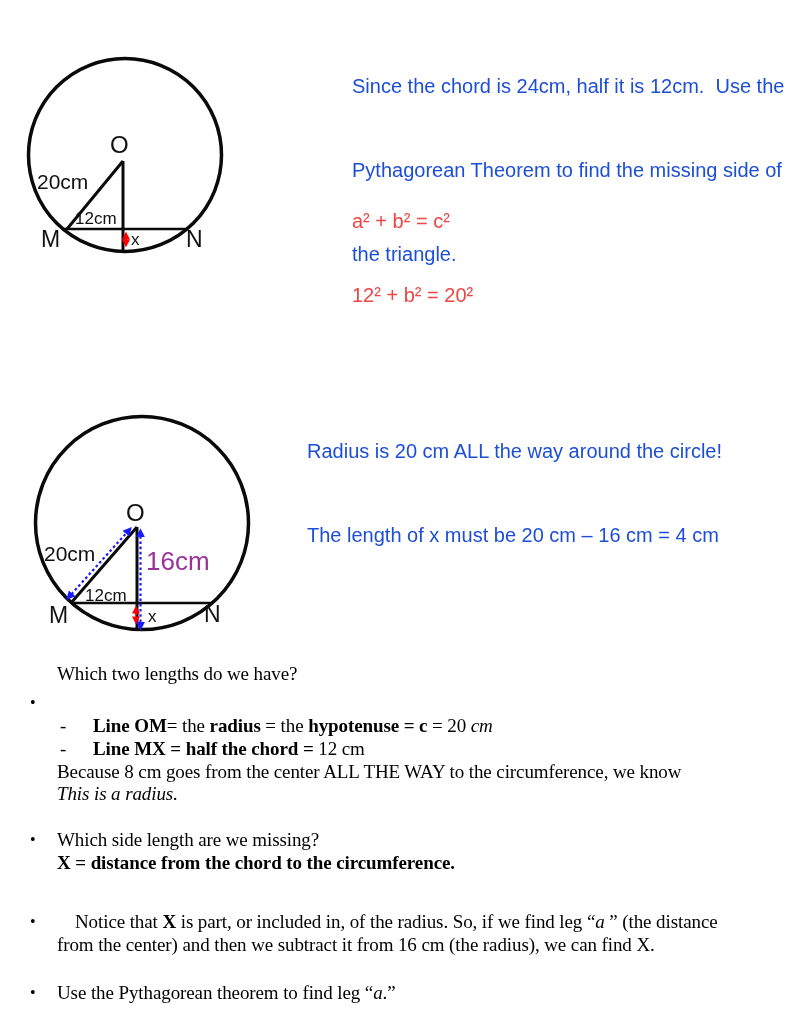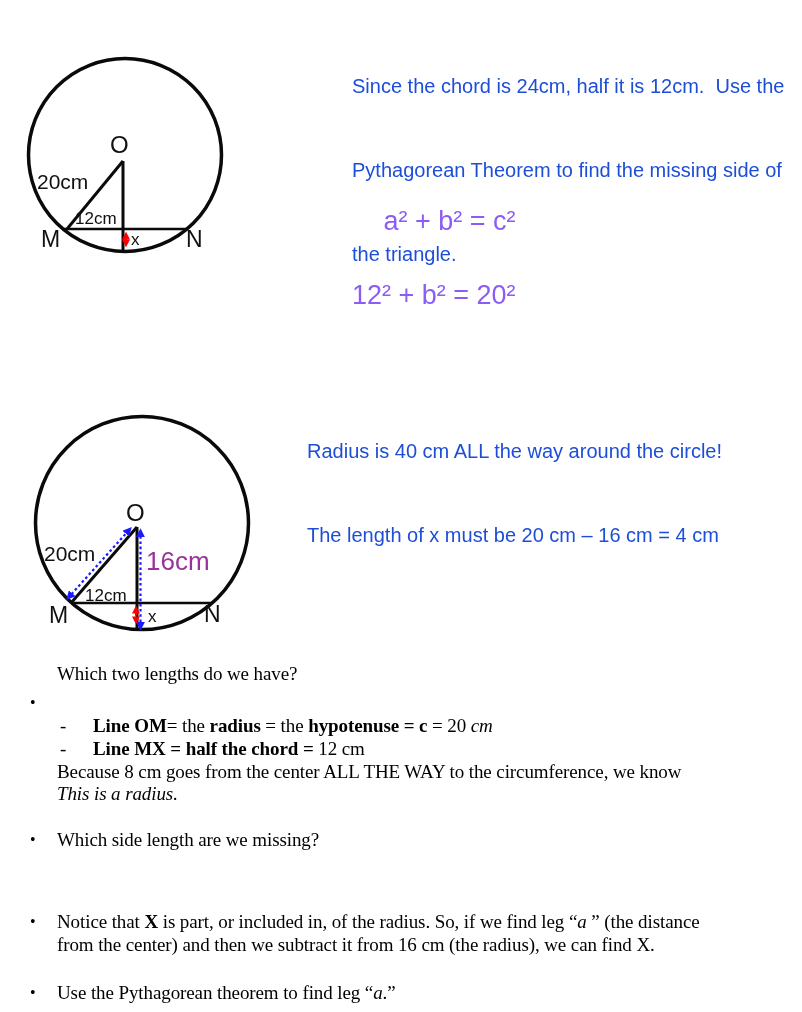--- a/index.html
+++ b/index.html
@@ -4,21 +4,21 @@
 <style>
   html,body{margin:0;padding:0;}
   body{background:#ffffff;}
   #page{
     position:relative; width:802px; height:1012px; background:#ffffff;
     font-family:"Liberation Sans", sans-serif; overflow:hidden;
   }
   
   .abs{position:absolute; white-space:pre;}
   .sans20{font-size:20px; line-height:28px; color:#1d4ed8;}
-  .eqs{font-size:27px; line-height:24.5px; color:#8b5cf6; height:163px; overflow:hidden;text-align:right;}
+  .eqs{font-size:20px; line-height:24.5px; color:#ef4444; height:163px; overflow:hidden;}
   
   .sline{
     position:absolute; white-space:pre;
     font-family:"Liberation Serif", serif; font-size:19px; line-height:23px;
     color:#000; letter-spacing:-0.1px;
   }
   .bullet-dot{font-size:16px;}
   .rt-n{font-weight:400; font-style:normal;margin-top:48px;}
   .rt-b{font-weight:700; font-style:normal;}
   .rt-i{font-weight:400; font-style:italic;}
@@ -85,38 +85,39 @@
   <div class="abs eqs" style="left:352px; top:160px;">
     <div>a² + b² = c²</div>
     <div>12² + b² = 20²</div>
     
     
     
     
     
   </div>
 
-  <div class="abs sans20" style="left:307px; top:437px;">Radius is 40 cm ALL the way around the circle!</div>
+  <div class="abs sans20" style="left:307px; top:437px;">Radius is 20 cm ALL the way around the circle!</div>
   <div class="abs sans20" style="left:307px; top:479px;margin-top:42px;">The length of x must be 20 cm – 16 cm = 4 cm</div>
 
   <div class="sline bullet-dot" style="left:30px; top:691px;">•</div>
   <div class="sline" style="left:57px; top:662px;">Which two lengths do we have?</div>
 
   <div class="sline" style="left:60px; top:714px;">-</div>
   <div class="sline" style="left:93px; top:714px;"><span class="rt-bi">Line OM</span><span class="rt-n">= the </span><span class="rt-bi">radius</span><span class="rt-n"> = the </span><span class="rt-bi">hypotenuse = c</span><span class="rt-n"> = 20 </span><span class="rt-i">cm</span></div>
 
   <div class="sline" style="left:60px; top:737px;">-</div>
   <div class="sline" style="left:93px; top:737px;"><span class="rt-bi">Line MX = half the chord = </span><span class="rt-n">12 cm</span></div>
 
   <div class="sline" style="left:57px; top:760px;">Because 8 cm goes from the center ALL THE WAY to the circumference, we know</div>
   <div class="sline" style="left:57px; top:782px;font-style:italic;">This is a radius.</div>
 
   <div class="sline bullet-dot" style="left:30px; top:828px;">•</div>
   <div class="sline" style="left:57px; top:828px;">Which side length are we missing?</div>
+  <div class="sline" style="left:57px; top:851px;"><span class="rt-bi">X = distance from the chord to the circumference.</span></div>
 
   <div class="sline bullet-dot" style="left:30px; top:910px;">•</div>
-  <div class="sline" style="left:57px; top:910px;"><span class="rt-n">Notice that </span><span class="rt-b">X</span><span class="rt-n"> is part, or included in, of the radius. So, if we find leg “</span><span class="rt-i">a</span><span class="rt-n"> ” (the distance</span></div>
+  <div class="sline" style="left:75px; top:910px;"><span class="rt-n">Notice that </span><span class="rt-b">X</span><span class="rt-n"> is part, or included in, of the radius. So, if we find leg “</span><span class="rt-i">a</span><span class="rt-n"> ” (the distance</span></div>
   <div class="sline" style="left:57px; top:933px;">from the center) and then we subtract it from 16 cm (the radius), we can find X.</div>
 
   <div class="sline bullet-dot" style="left:30px; top:981px;">•</div>
   <div class="sline" style="left:57px; top:981px;"><span class="rt-n">Use the Pythagorean theorem to find leg “</span><span class="rt-i">a</span><span class="rt-n">.”</span></div>
 
 </div>
 
 </body></html>

